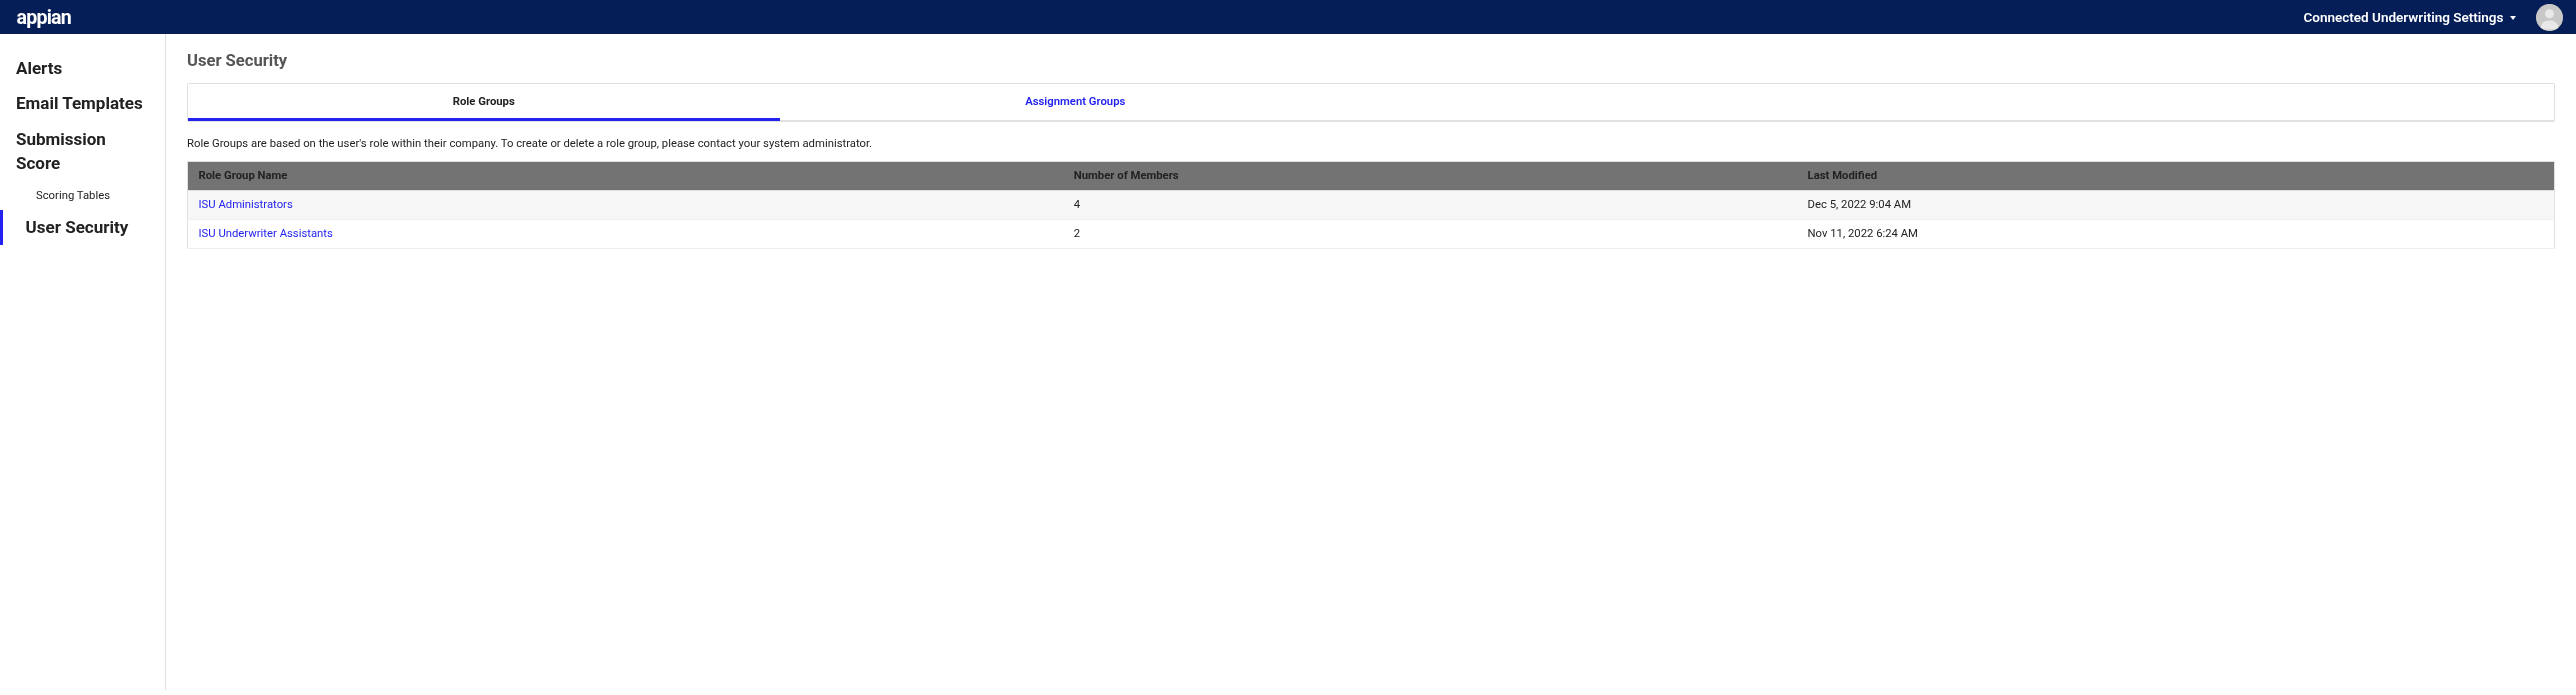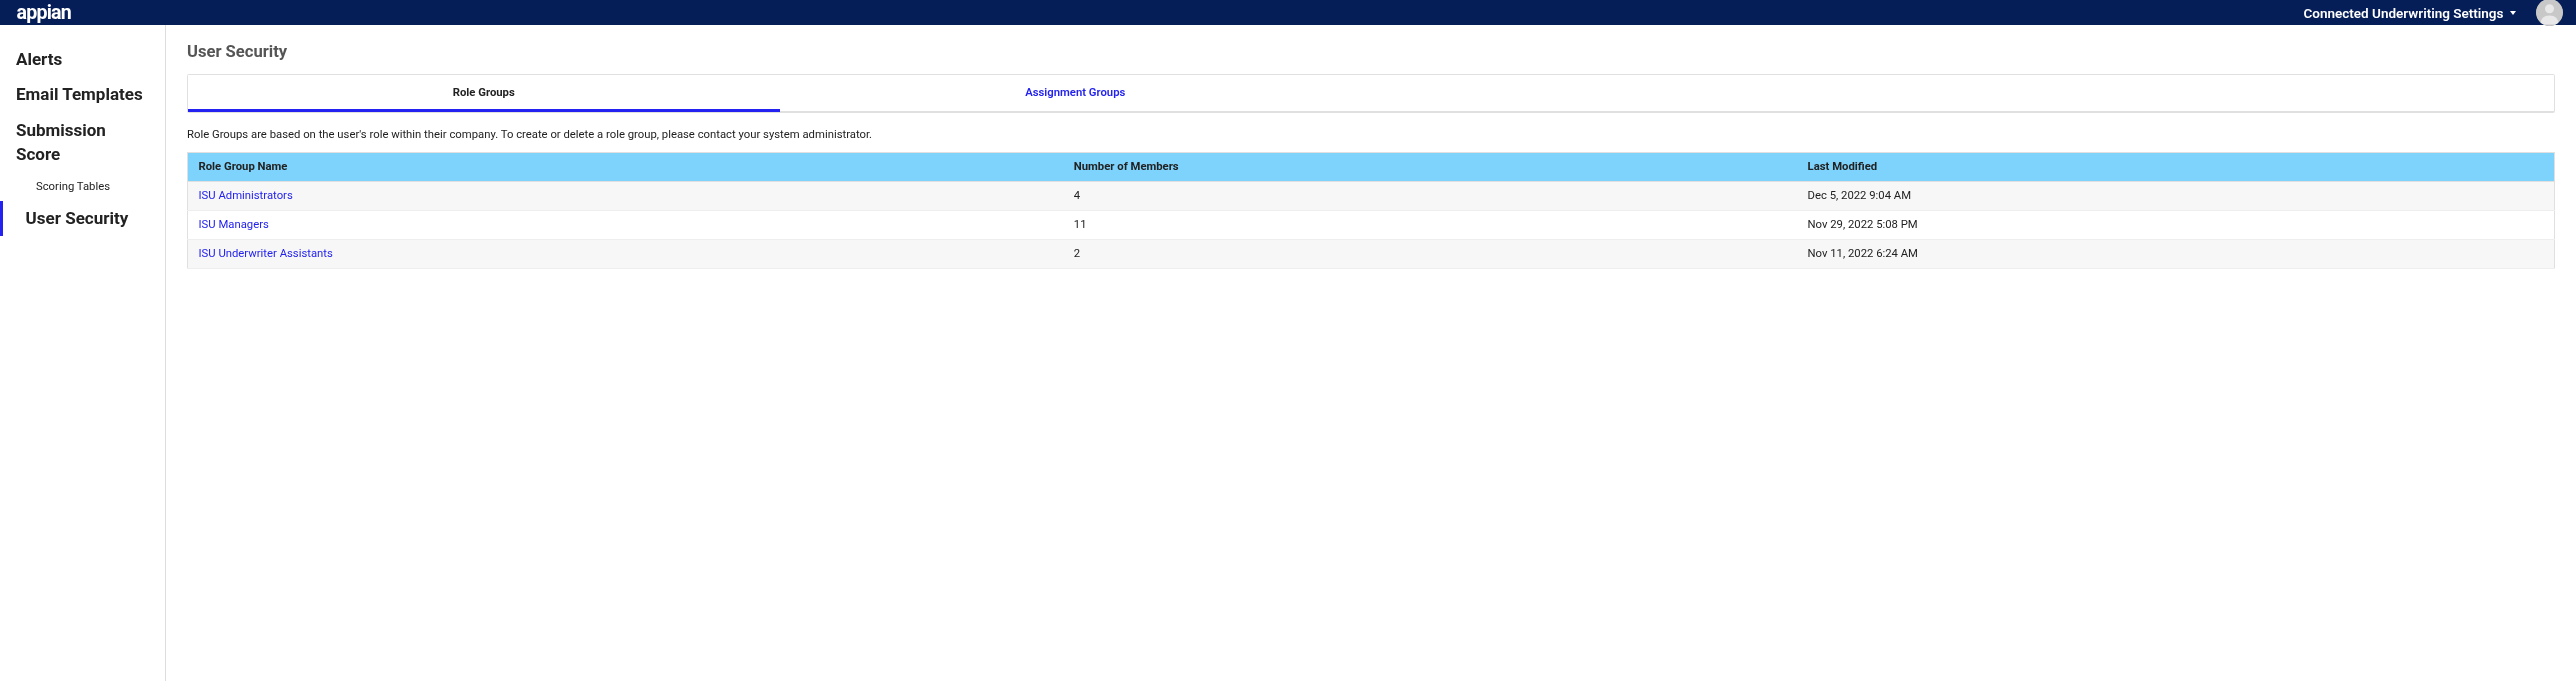--- a/index.html
+++ b/index.html
@@ -8,21 +8,21 @@
       box-sizing: border-box;
     }
     body {
       font-family: -apple-system, BlinkMacSystemFont, "Segoe UI", Roboto, Helvetica, Arial, sans-serif;
       font-size: 10.5px;
       color: #222;
       background: #fff;
     }
     .header {
       background: #061e58;
-      height: 25px;
+      height: 34px;
       display: flex;
       align-items: center;
       justify-content: space-between;
       padding: 0 13.5px 0 16.6px;
     }
     .logo {
       color: #fff;
       font-size: 19.6px;
       font-weight: 700;
       letter-spacing: -0.8px;
@@ -137,21 +137,21 @@
       width: 100%;
       border-collapse: collapse;
       border: 0.8px solid #e0e0e0;
     }
     .table th {
       text-align: left;
       font-weight: 700;
       font-size: 11.3px;
       padding: 7.5px 10.5px;
       border-bottom: 0.8px solid #e0e0e0;
-      background: #7dd3fc;
+      background: #737373;
     }
     .table td {
       padding: 7.5px 10.5px;
       font-size: 11.3px;
       border-bottom: 0.8px solid #eee;
     }
     .table tbody tr:nth-child(odd) {
       background: #f7f7f7;
     }
     .table tbody tr:nth-child(even) {
@@ -231,25 +231,20 @@
           <th class="col-modified">Last Modified</th>
         </tr>
       </thead>
       <tbody>
         <tr>
           <td><a class="link">ISU Administrators</a></td>
           <td>4</td>
           <td>Dec 5, 2022 9:04 AM</td>
         </tr>
         <tr>
-          <td><a class="link">ISU Managers</a></td>
-          <td>11</td>
-          <td>Nov 29, 2022 5:08 PM</td>
-        </tr>
-        <tr>
           <td><a class="link">ISU Underwriter Assistants</a></td>
           <td>2</td>
           <td>Nov 11, 2022 6:24 AM</td>
         </tr>
       </tbody>
     </table>
   </div>
 </div>
 
 

